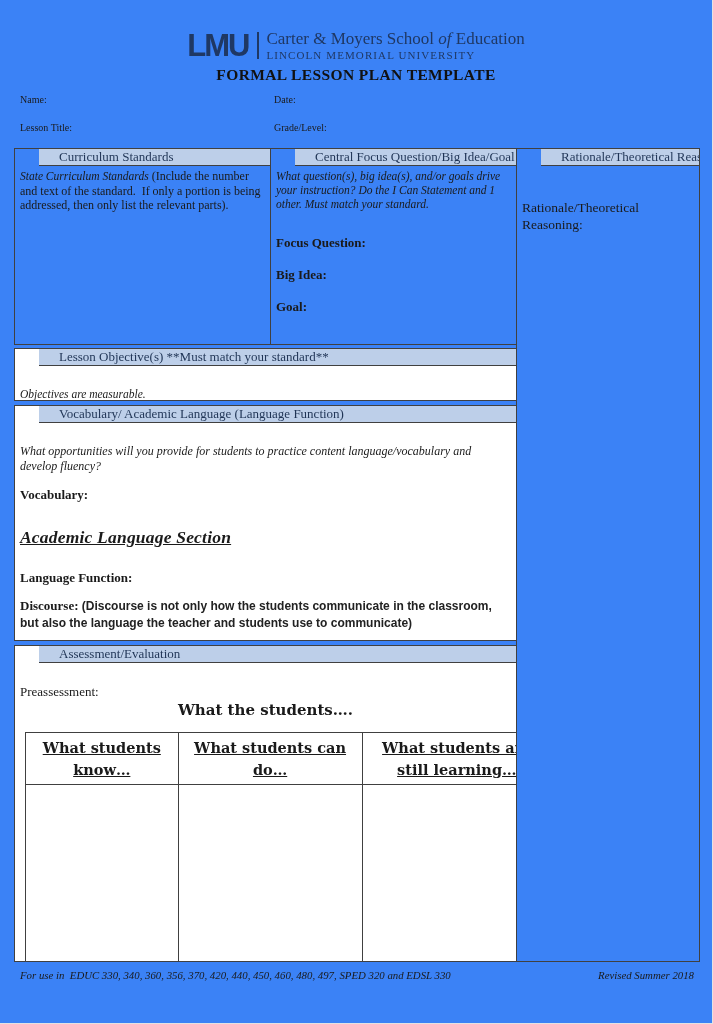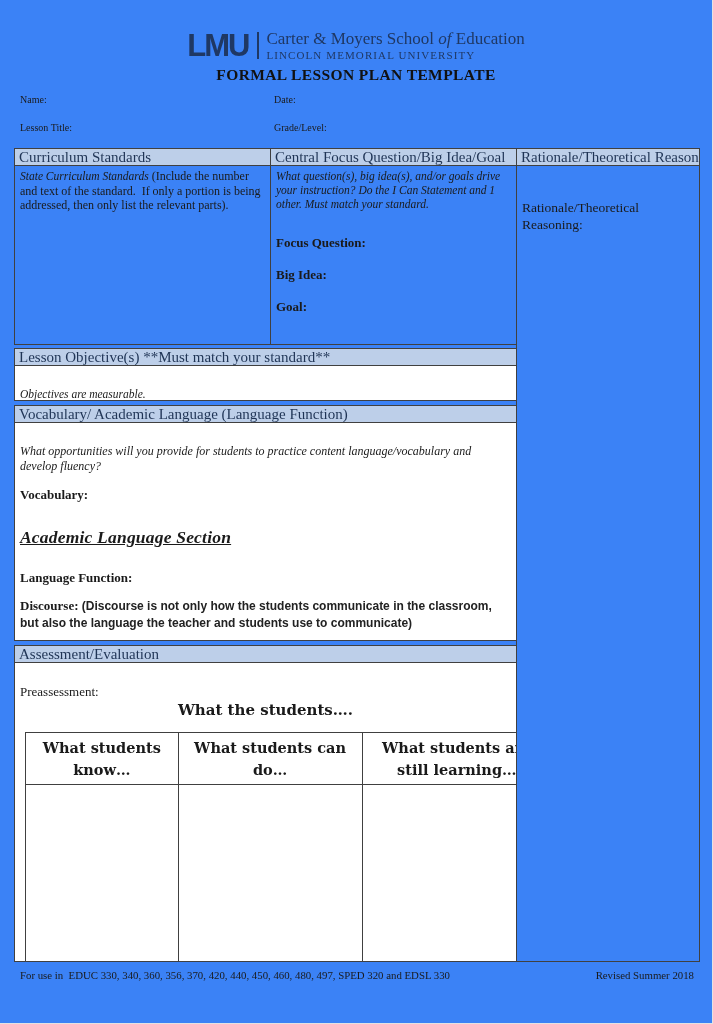--- a/index.html
+++ b/index.html
@@ -26,22 +26,22 @@
   
   .info-label { position:absolute; font-size:10px; color:#1a1a1a; }
   .pos-name   { left:20px;  top:94px;  }
   .pos-date   { left:274px; top:94px;  }
   .pos-lesson { left:20px;  top:122px; }
   .pos-grade  { left:274px; top:122px; }
 
   
   .sec-header {
     height:17px; line-height:16px; background:#bdcfe9; color:#1f3455;
-    font-size:15px; padding-left:4px; border-bottom:1.5px solid #404040;
-    white-space:nowrap; overflow:hidden;
+    font-size:13px; padding-left:20px; border-bottom:1.5px solid #404040;
+    white-space:nowrap; overflow:hidden;margin-left:24px;
   }
   .hint { font-style:italic; font-size:11.5px; line-height:1.22; white-space:pre-wrap; }
   .bold-label { font-weight:bold; font-size:13px; }
 
   
   .row1 { position:absolute; left:14px; top:148px; width:503px; height:197px;
           display:flex; border:1.5px solid #404040; }
   .cell { display:flex; flex-direction:column; }
   .cell-curriculum { width:256px; border-right:1.5px solid #404040; }
   .cell-central { flex:1; }
@@ -71,32 +71,32 @@
   }
   .lang-func { margin-top:22px; }
   .discourse { margin-top:12px; font-size:12.5px; line-height:1.3; }
   .discourse b { font-size:13px; }
   .discourse-note { font-family:"Liberation Sans","DejaVu Sans",sans-serif; font-size:12px; font-weight:bold; color:#222; }
 
   
   .preassessment { font-size:13px; }
   .table-title { text-align:center; font-weight:bold; font-size:15px;
                  font-family:"DejaVu Serif","Liberation Serif",serif; margin-top:1px; }
-  table.inner { border-collapse:collapse; margin:13px auto 0 5px; width:527px; }
+  table.inner { border-collapse:collapse; margin:13px auto 0 5px; width:527px;text-decoration:underline; }
   table.inner th, table.inner td { border:1.5px solid #404040; }
   table.inner th {
     font-family:"DejaVu Serif","Liberation Serif",serif; font-weight:bold; font-size:14.5px;
     height:52px; text-align:center; vertical-align:middle; line-height:1.45; padding:2px 6px;
   }
   table.inner td { height:178px; }
   .col-know { width:29%; } .col-cando { width:35%;margin-left:44px; } .col-learning { width:36%; }
 
   
   .footer { position:absolute; left:20px; top:969px; width:674px;
-            display:flex; justify-content:space-between; font-size:10.8px; color:#1a1a1a; }
+            display:flex; justify-content:space-between; font-size:10.8px; color:#1a1a1a;font-style:italic; }
   .footer-left { white-space:pre-wrap; }
 </style>
 </head>
 <body>
 
 <div class="page">
 
   <header class="masthead">
     <div class="logo-row">
       <span class="lmu">LMU</span>

